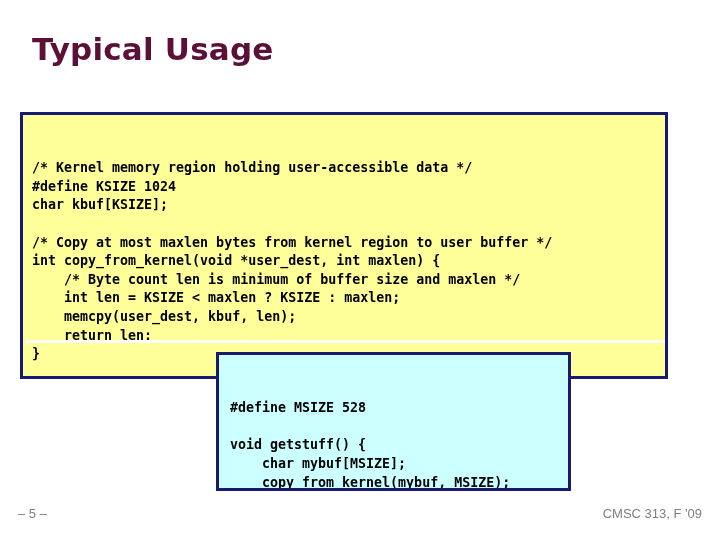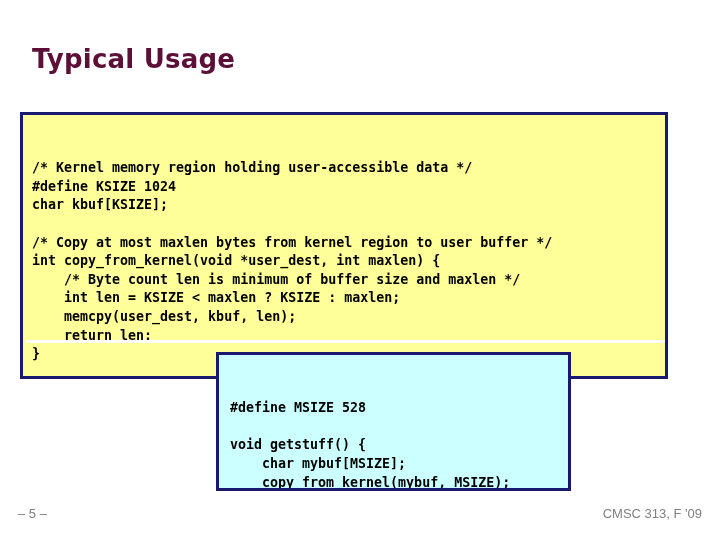--- a/index.html
+++ b/index.html
@@ -21,23 +21,23 @@
     left: 0;
     top: 0;
     width: 720px;
     height: 540px;
   }
 
   
   .slide-title {
     position: absolute;
     left: 32px;
-    top: 27px;
+    top: 10px;
     font-family: "DejaVu Sans", sans-serif;
-    font-size: 26px;
+    font-size: 31px;
     font-weight: bold;
     letter-spacing: 0.2px;
     color: #5c1038;
     white-space: nowrap;
   }
 
   
   .code-block {
     position: absolute;
     box-sizing: border-box;

